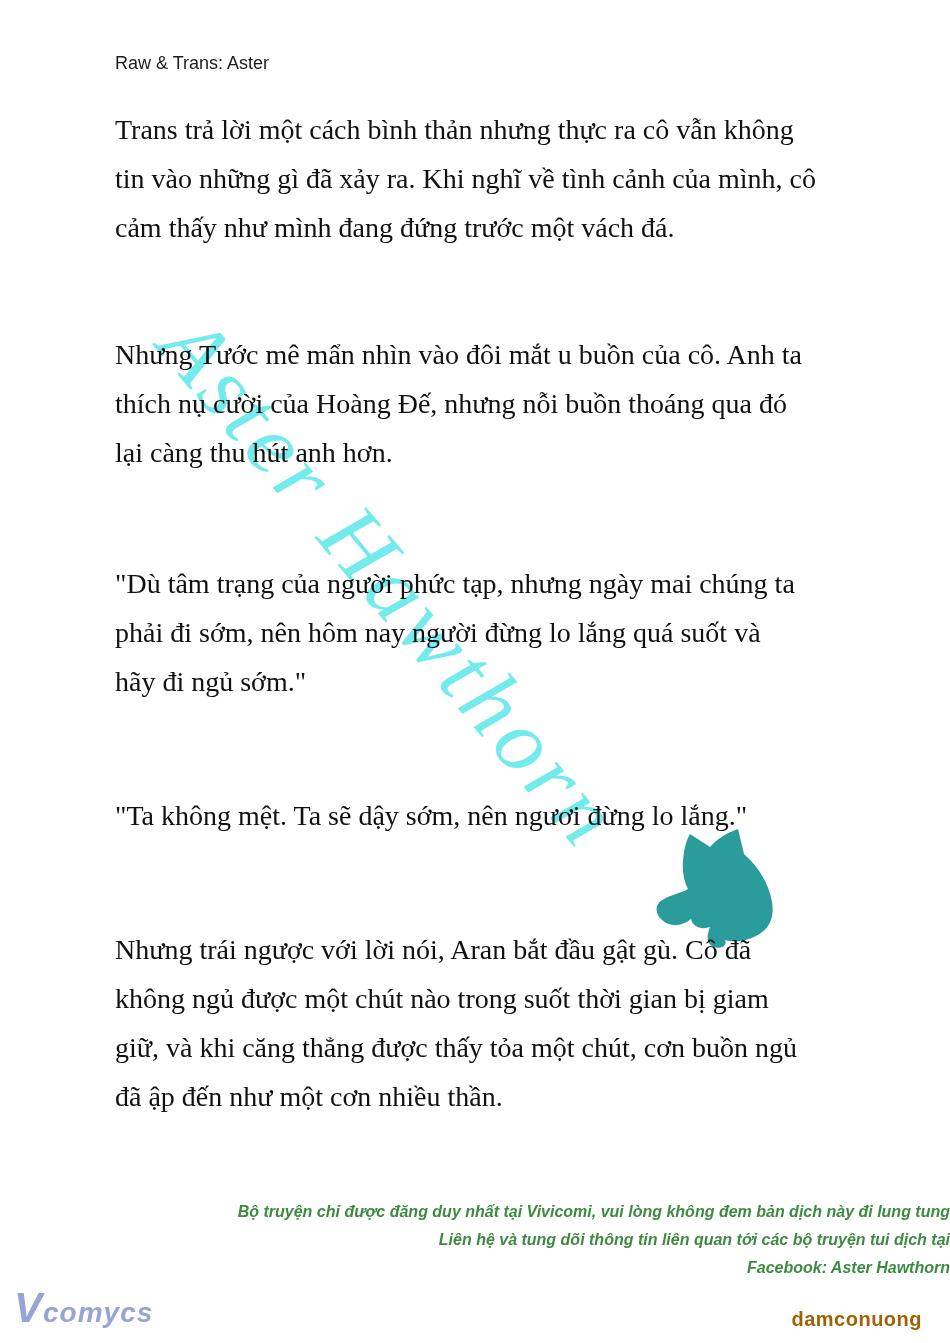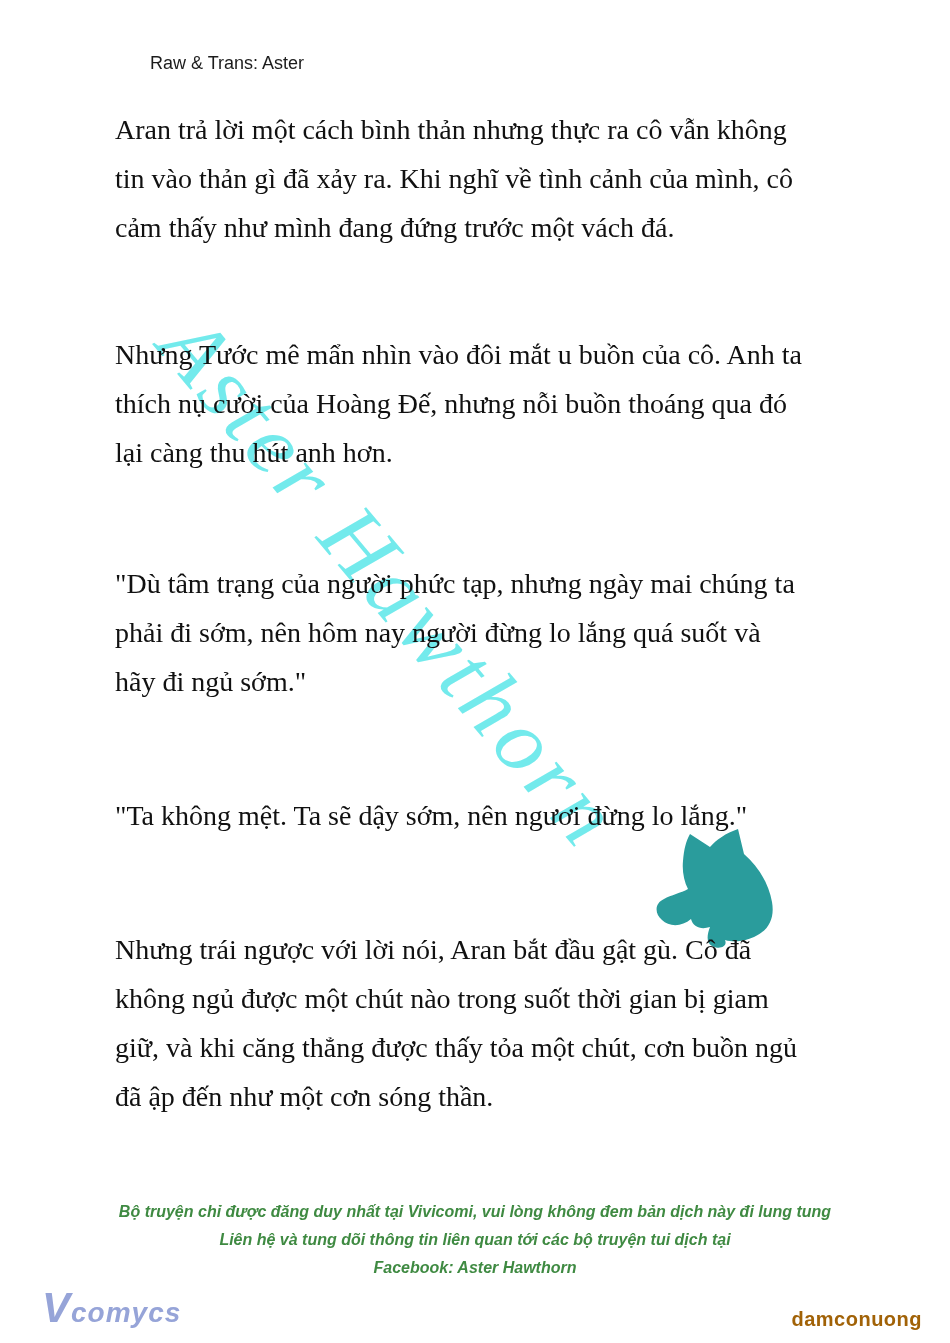--- a/index.html
+++ b/index.html
@@ -16,21 +16,20 @@
   
   .header-credit {
     position: absolute;
     left: 115px;
     top: 48px;
     font-family: "Liberation Sans", "DejaVu Sans", sans-serif;
     font-size: 18px;
     line-height: 30px;
     color: #1c1c1c;
     z-index: 5;
-    margin-left: 35px;
   }
 
   
   .watermark {
     position: absolute;
     left: 218px;
     top: 295px;
     transform: rotate(50deg);
     transform-origin: 0 0;
     font-family: "Liberation Serif", "DejaVu Serif", serif;
@@ -70,21 +69,21 @@
   .p2 { top: 330px; }
   .p3 { top: 559px; }
   .p4 { top: 791px; }
   .p5 { top: 925px; }
 
   
   .footer-note {
     position: absolute;
     left: 0; right: 0;
     top: 1198px;
-    text-align: center;
+    text-align: right;
     font-family: "Liberation Sans", "DejaVu Sans", sans-serif;
     font-style: italic;
     font-weight: bold;
     font-size: 16px;
     line-height: 28px;
     color: #3f8a42;
     z-index: 5;
   }
 
   
@@ -93,21 +92,20 @@
     left: 14px;
     top: 1284px;
     font-family: "Liberation Sans", "DejaVu Sans", sans-serif;
     font-style: italic;
     font-weight: bold;
     font-size: 28px;
     line-height: 48px;
     letter-spacing: 1px;
     color: #96a4d8;
     z-index: 5;
-    margin-left: 28px;
   }
   .vcomycs::first-letter {
     font-size: 42px;
   }
 
   
   .damconuong {
     position: absolute;
     right: 28px;
     top: 1302px;
@@ -145,22 +143,22 @@
       C34,65 32,55 33,45
       C34,33 36,25 40,18
       Z"></path>
   </svg>
 
   <header class="header-credit">Raw &amp; Trans: Aster</header>
 
   <main>
 
     <div class="para p1">
-      <span class="line">Aran trả lời một cách bình thản nhưng thực ra cô vẫn không</span>
-      <span class="line">tin vào thản gì đã xảy ra. Khi nghĩ về tình cảnh của mình, cô</span>
+      <span class="line">Trans trả lời một cách bình thản nhưng thực ra cô vẫn không</span>
+      <span class="line">tin vào những gì đã xảy ra. Khi nghĩ về tình cảnh của mình, cô</span>
       <span class="line">cảm thấy như mình đang đứng trước một vách đá.</span>
     </div>
 
     <div class="para p2">
       <span class="line">Nhưng Tước mê mẩn nhìn vào đôi mắt u buồn của cô. Anh ta</span>
       <span class="line">thích nụ cười của Hoàng Đế, nhưng nỗi buồn thoáng qua đó</span>
       <span class="line">lại càng thu hút anh hơn.</span>
     </div>
 
     <div class="para p3">
@@ -170,21 +168,21 @@
     </div>
 
     <div class="para p4">
       <span class="line">"Ta không mệt. Ta sẽ dậy sớm, nên ngươi đừng lo lắng."</span>
     </div>
 
     <div class="para p5">
       <span class="line">Nhưng trái ngược với lời nói, Aran bắt đầu gật gù. Cô đã</span>
       <span class="line">không ngủ được một chút nào trong suốt thời gian bị giam</span>
       <span class="line">giữ, và khi căng thẳng được thấy tỏa một chút, cơn buồn ngủ</span>
-      <span class="line">đã ập đến như một cơn sóng thần.</span>
+      <span class="line">đã ập đến như một cơn nhiều thần.</span>
     </div>
 
   </main>
 
   <footer class="footer-note">
     <div>Bộ truyện chỉ được đăng duy nhất tại Vivicomi, vui lòng không đem bản dịch này đi lung tung</div>
     <div>Liên hệ và tung dõi thông tin liên quan tới các bộ truyện tui dịch tại</div>
     <div>Facebook: Aster Hawthorn</div>
   </footer>
 

